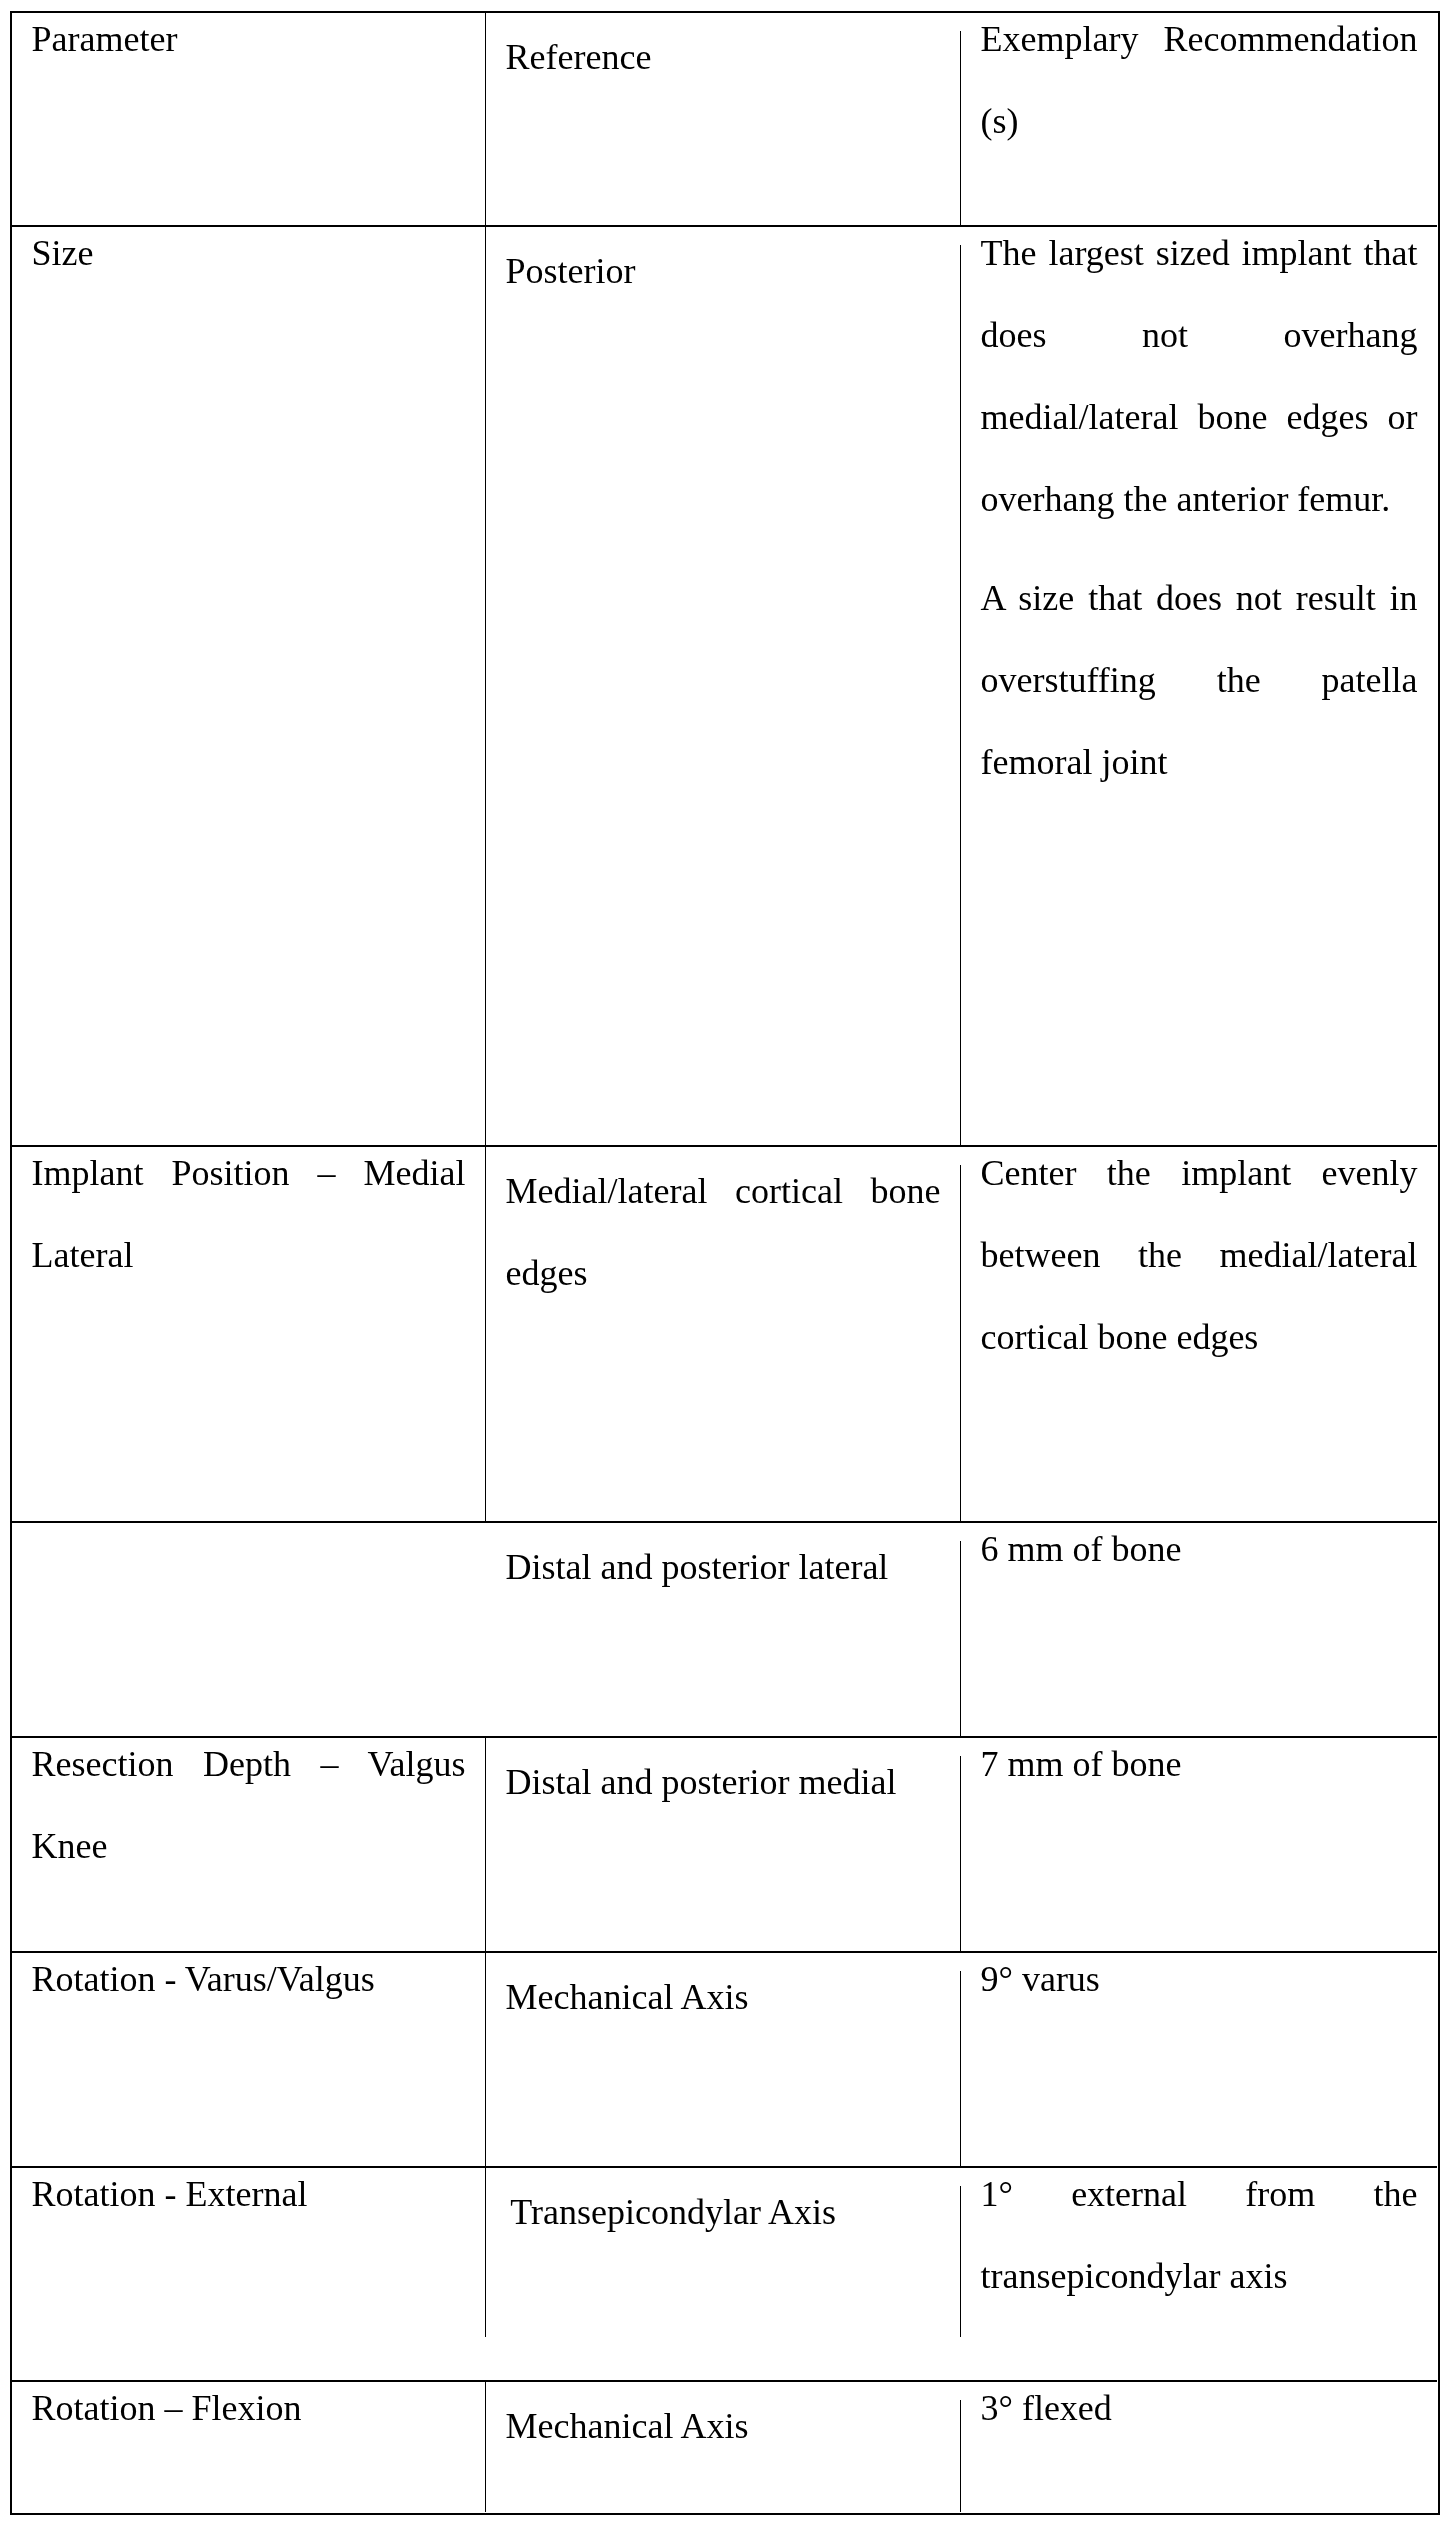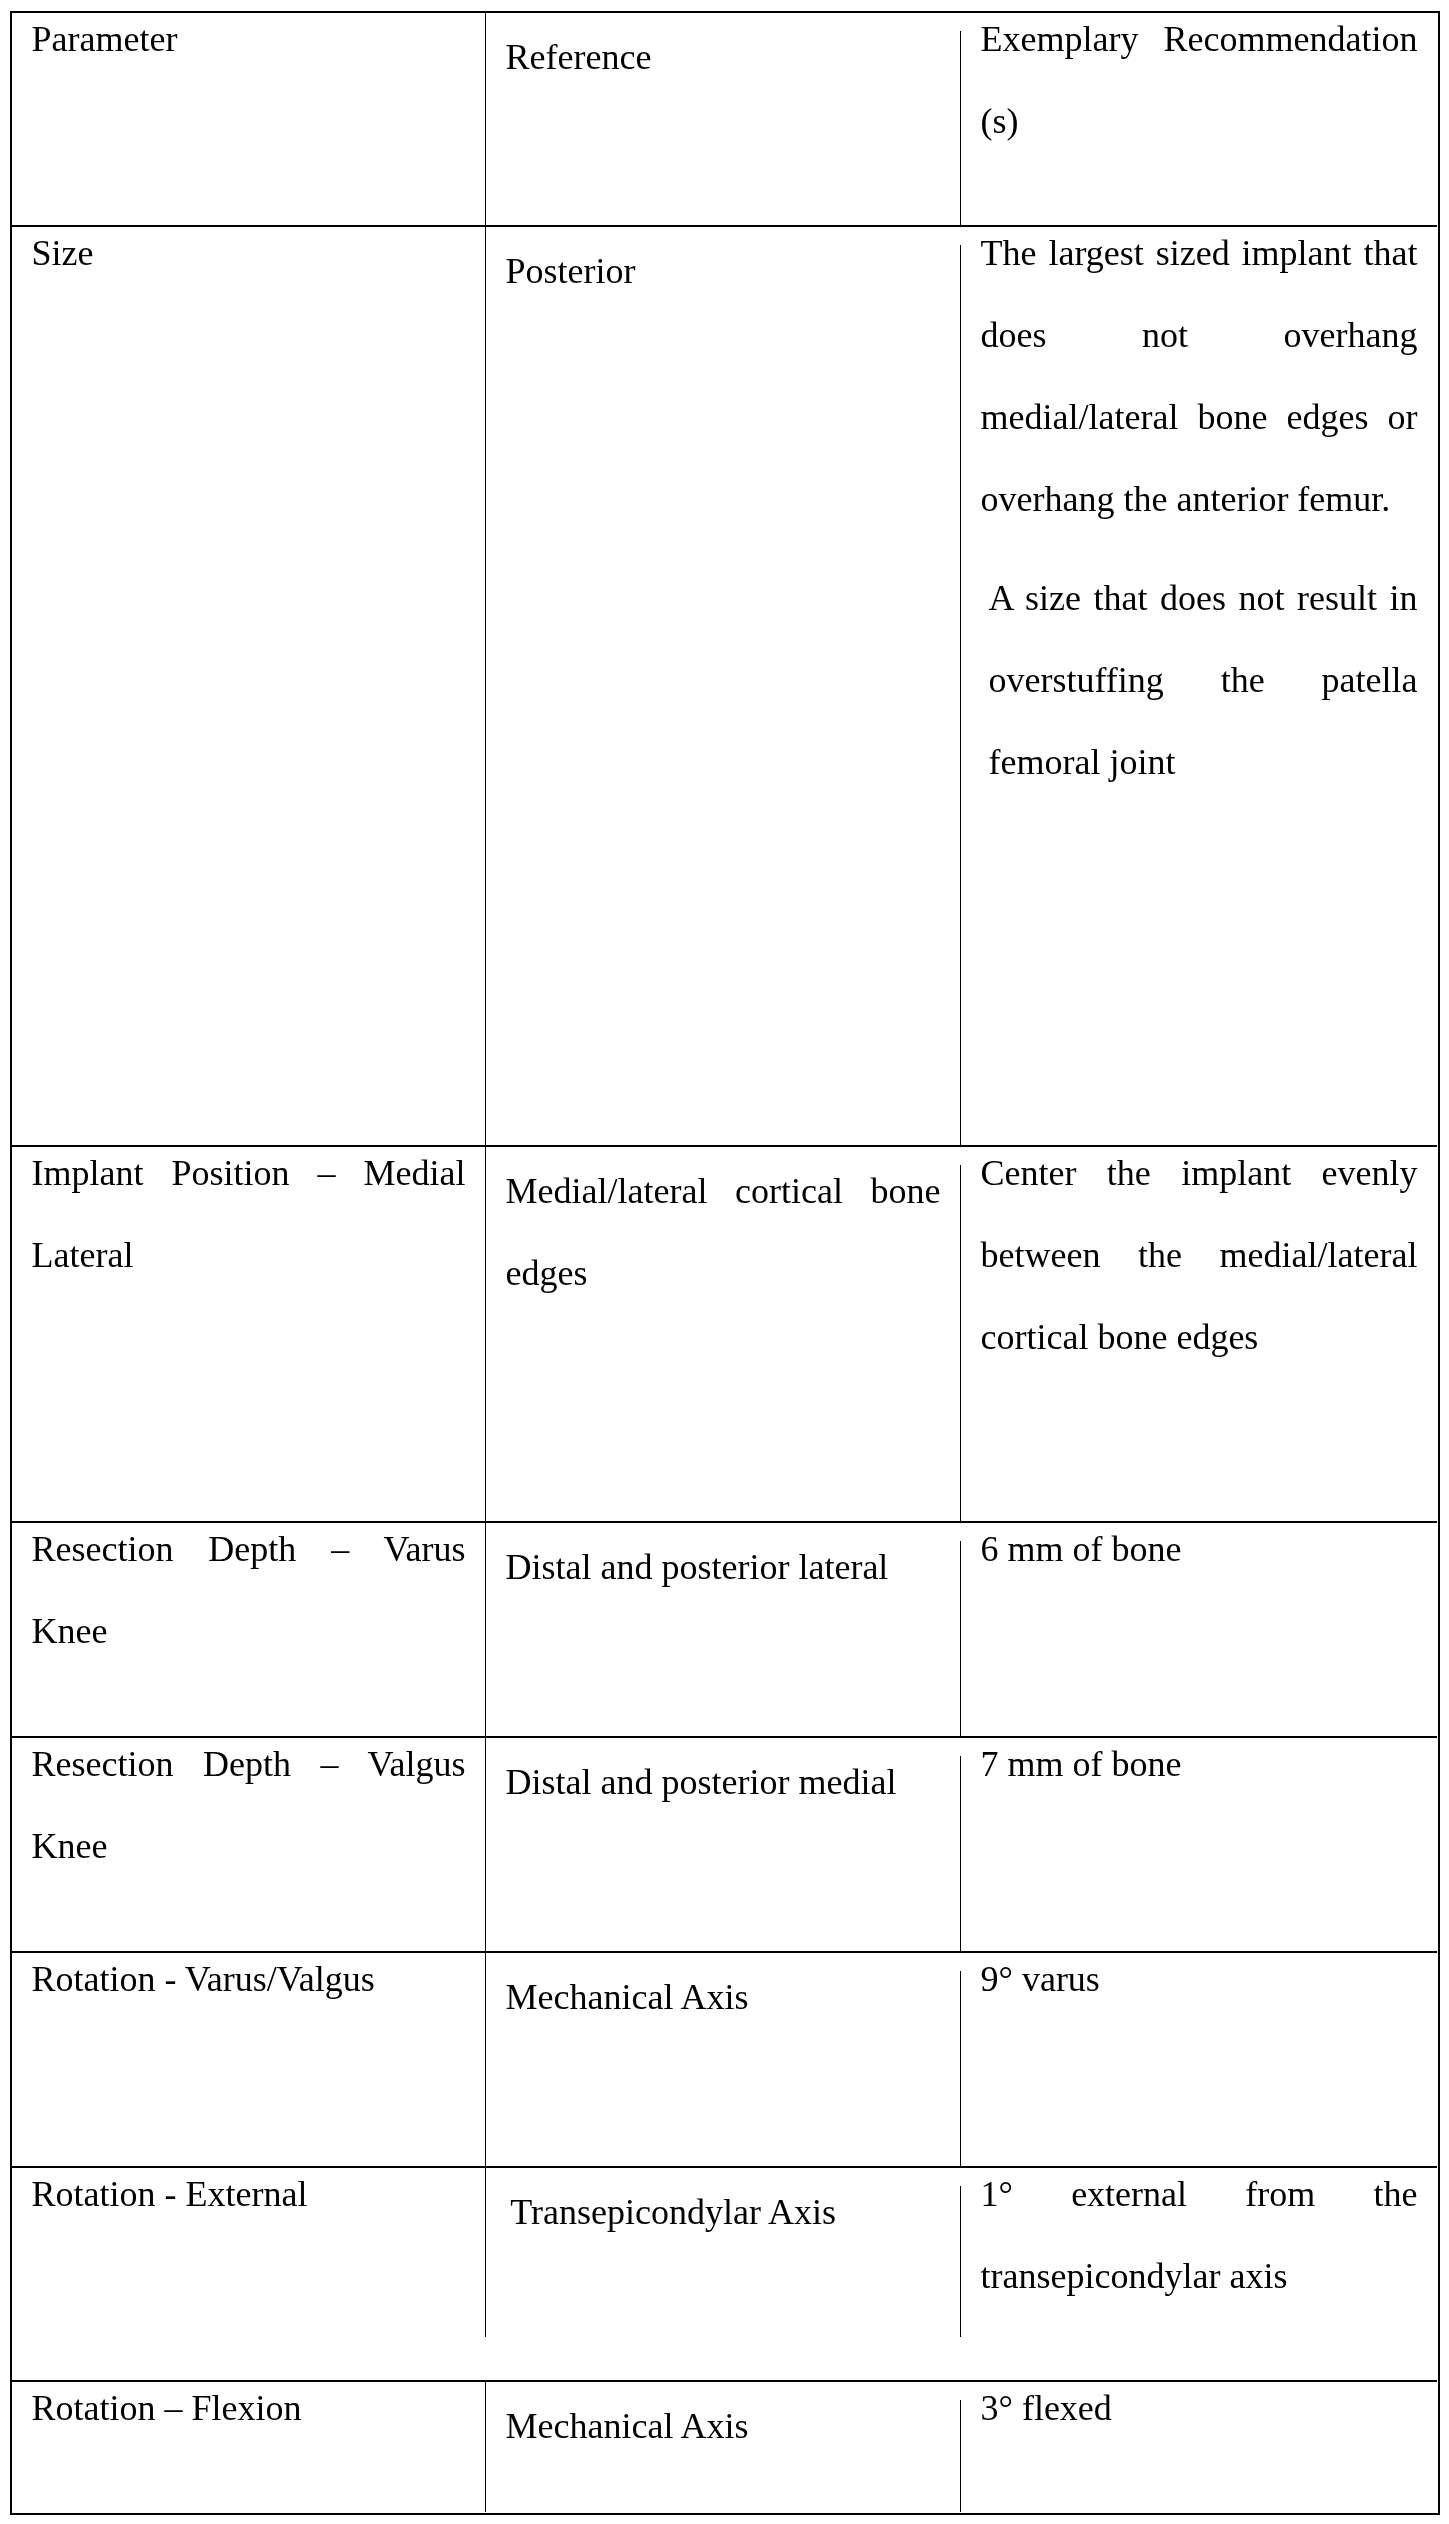--- a/index.html
+++ b/index.html
@@ -50,21 +50,20 @@
     text-align: justify;
     text-align-last: left;
   }
   .cell .txt p {
     margin: 0;
     text-align: justify;
     text-align-last: left;
   }
   .cell .txt p + p {
     margin-top: 17px;
-    margin-left: 8px;
   }
   .indent1 { padding-left: 4.8px; }
 </style>
 </head>
 <body>
 
 <div class="table">
 
   <div class="row" style="top:0; height:212px;">
     <div class="cell c1">
@@ -115,25 +114,20 @@
         </div>
     </div>
     <div class="cell c3">
       <div class="txt">
           <p>Center the implant evenly between the medial/lateral cortical bone edges</p>
         </div>
     </div>
   </div>
 
   <div class="row divided" style="top:1508px; height:215px;">
-    <div class="cell c1">
-      <div class="txt">
-          <p>Resection Depth – Varus Knee</p>
-        </div>
-    </div>
     <div class="cell c2">
       <div class="txt">
           <p>Distal and posterior lateral</p>
         </div>
     </div>
     <div class="cell c3">
       <div class="txt">
           <p>6 mm of bone</p>
         </div>
     </div>

